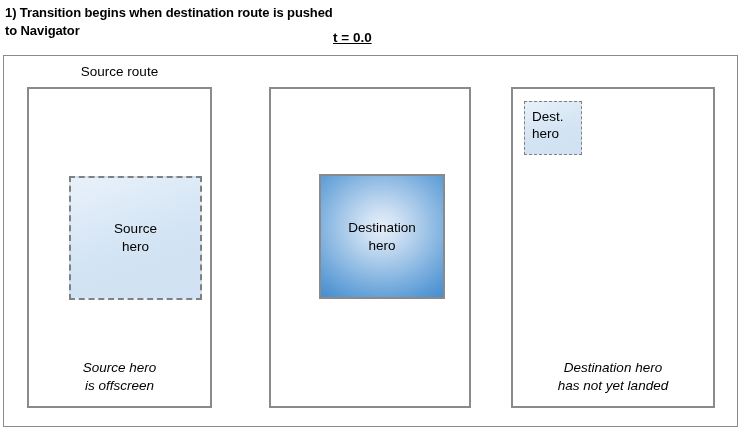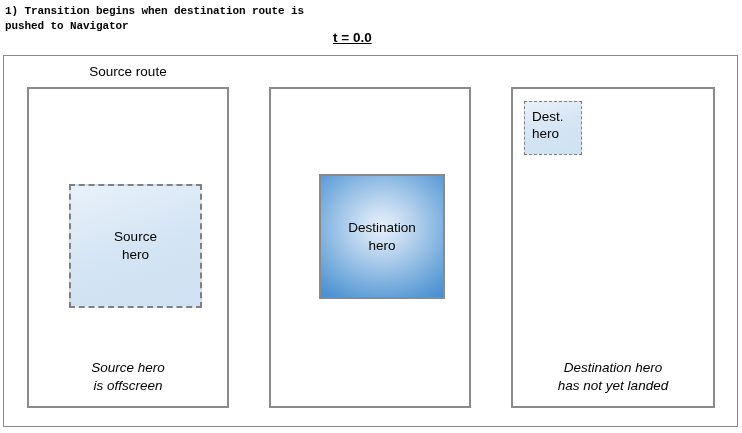--- a/index.html
+++ b/index.html
@@ -15,25 +15,24 @@
     color: #000000;
     overflow: hidden;
   }
 
   
   .step-title {
     position: absolute;
     left: 5px;
     top: 4px;
     width: 330px;
-    font-size: 11px;
+    font-size: 13px;
     font-weight: bold;
     line-height: 1.38;
     letter-spacing: -0.1px;
-    font-family: Liberation Mono, monospace;
   }
   .time-label {
     position: absolute;
     left: 333px;
     top: 30px;
     font-size: 13.5px;
     font-weight: bold;
     letter-spacing: 0px;
     text-decoration: underline;
   }
@@ -70,21 +69,21 @@
     left: 0;
     width: 100%;
     bottom: 0;
     border: 2px solid #8a8a8a;
     box-sizing: border-box;
     background: #ffffff;
     overflow: hidden;
   }
 
   
-  .panel-source      { left: 27px;  top: 65px; width: 202px; height: 343px; }
+  .panel-source      { left: 27px;  top: 65px; width: 185px; height: 343px; }
   .panel-overlay     { left: 269px; top: 65px; width: 202px; height: 343px; }
   .panel-destination { left: 511px; top: 65px; width: 204px; height: 343px; }
 
   
   .hero {
     position: absolute;
     display: flex;
     align-items: center;
     justify-content: center;
     text-align: center;
@@ -95,21 +94,20 @@
     white-space: pre-line;
   }
 
   .hero-source {
     left: 40px;
     top: 87px;
     width: 133px;
     height: 124px;
     background: linear-gradient(160deg, #e8f1fa 0%, #d3e4f4 55%, #cfe1f2 100%);
     border: 2px dashed #808080;
-    margin-top: 8px;
   }
 
   .hero-overlay {
     left: 36px;
     top: 85px;
     width: 126px;
     height: 125px;
     border: 2px solid #8a8a8a;
     background:
       radial-gradient(ellipse 78% 72% at 50% 42%,

